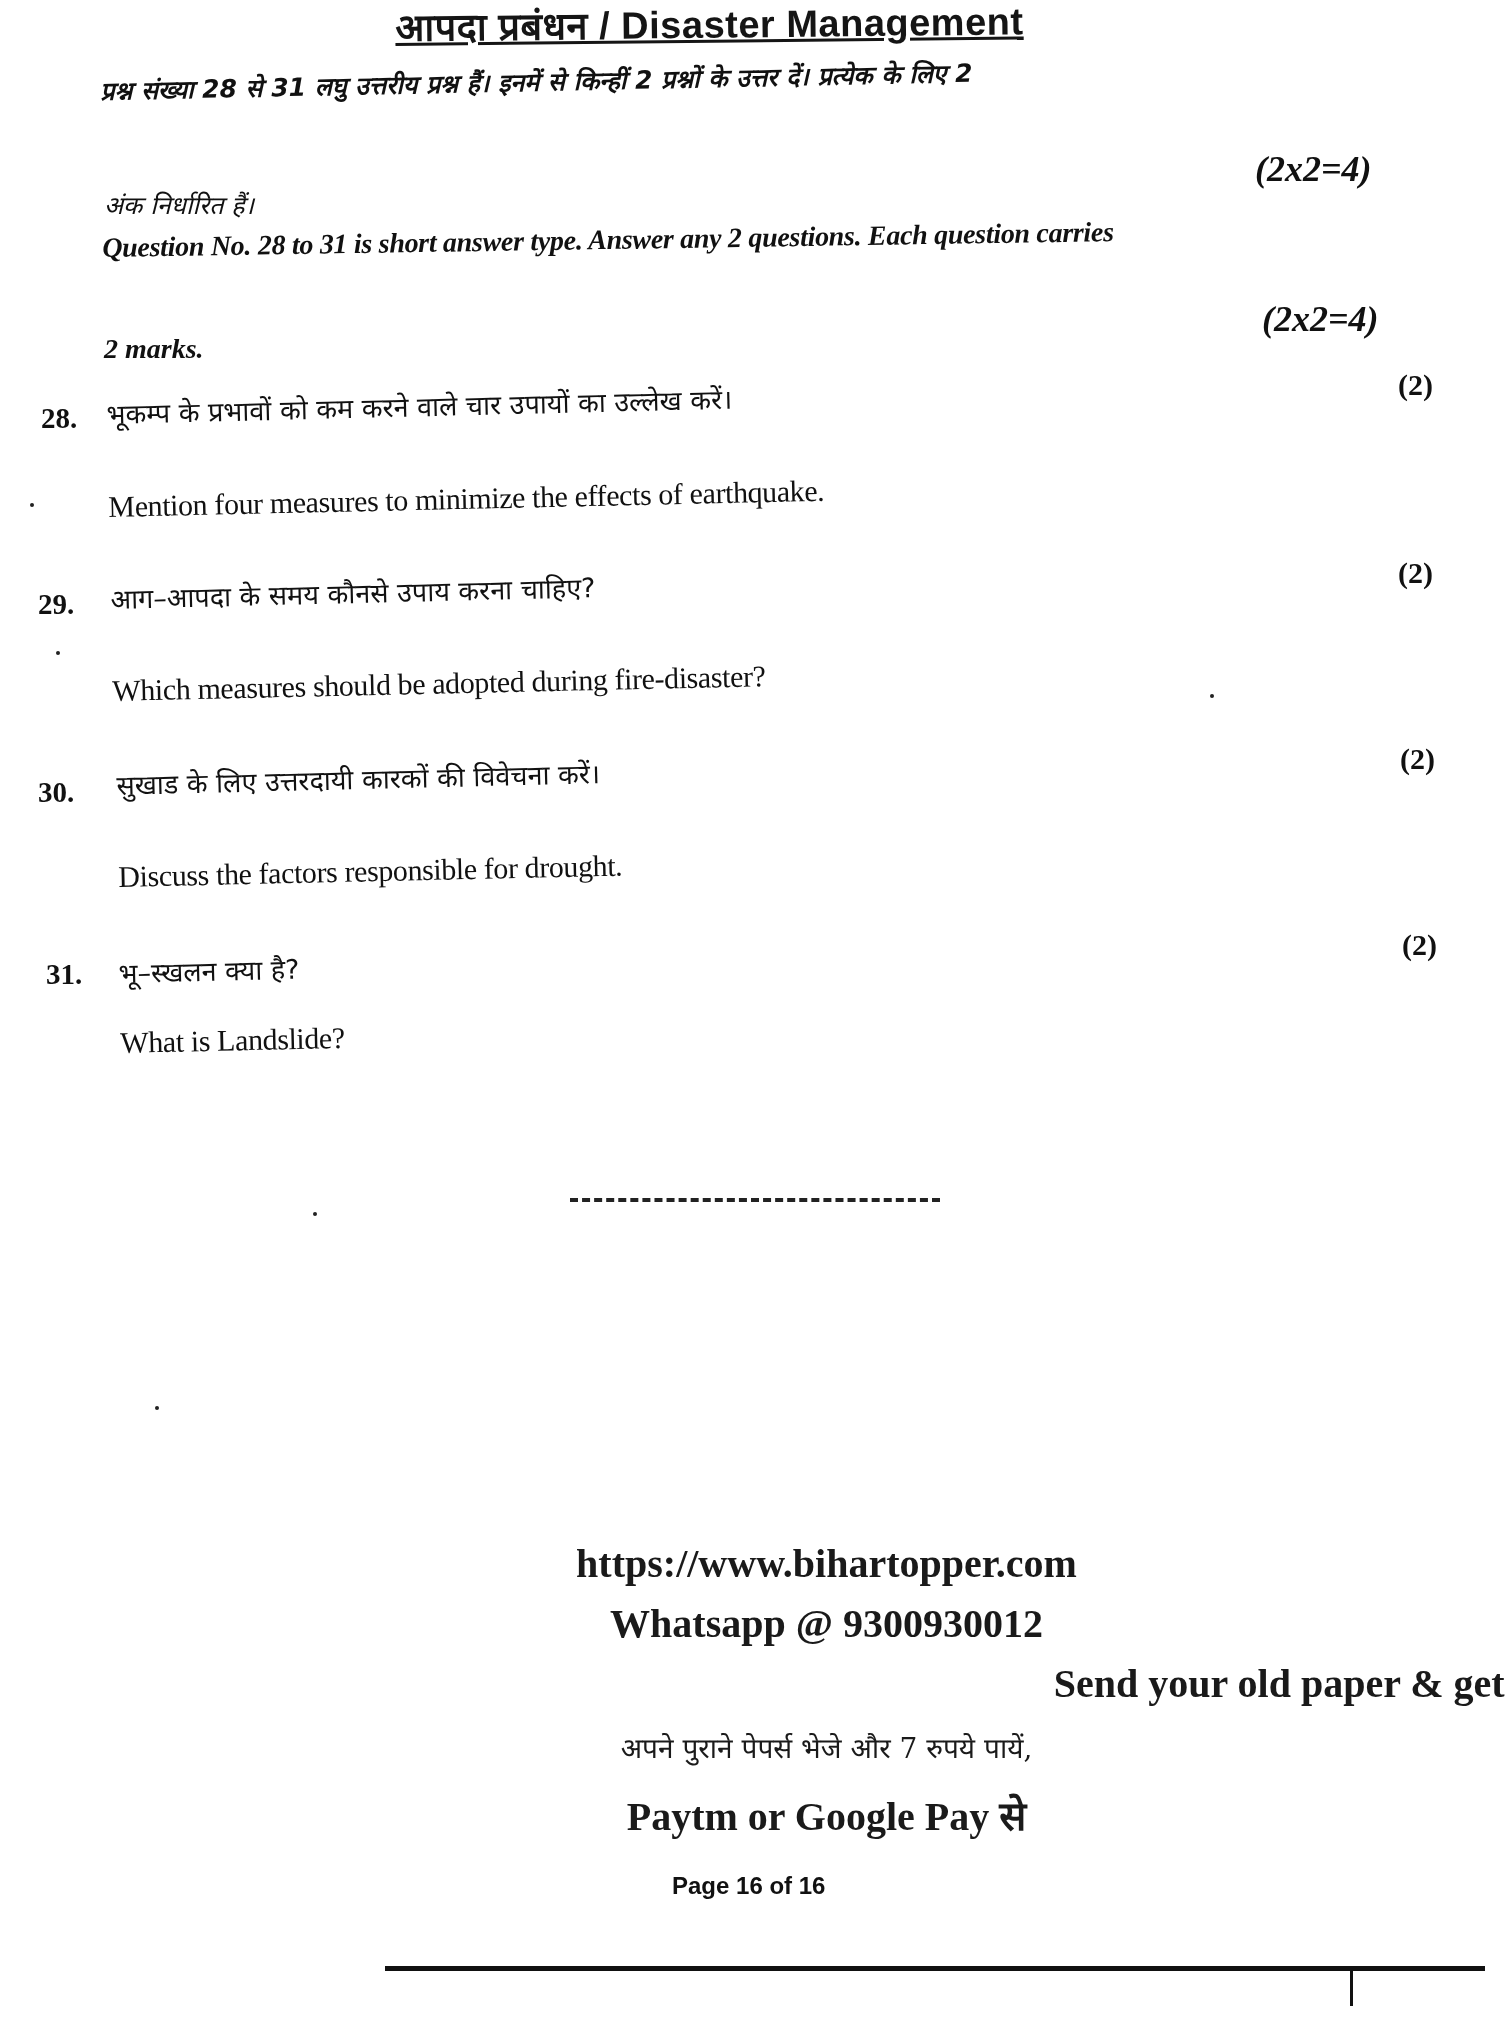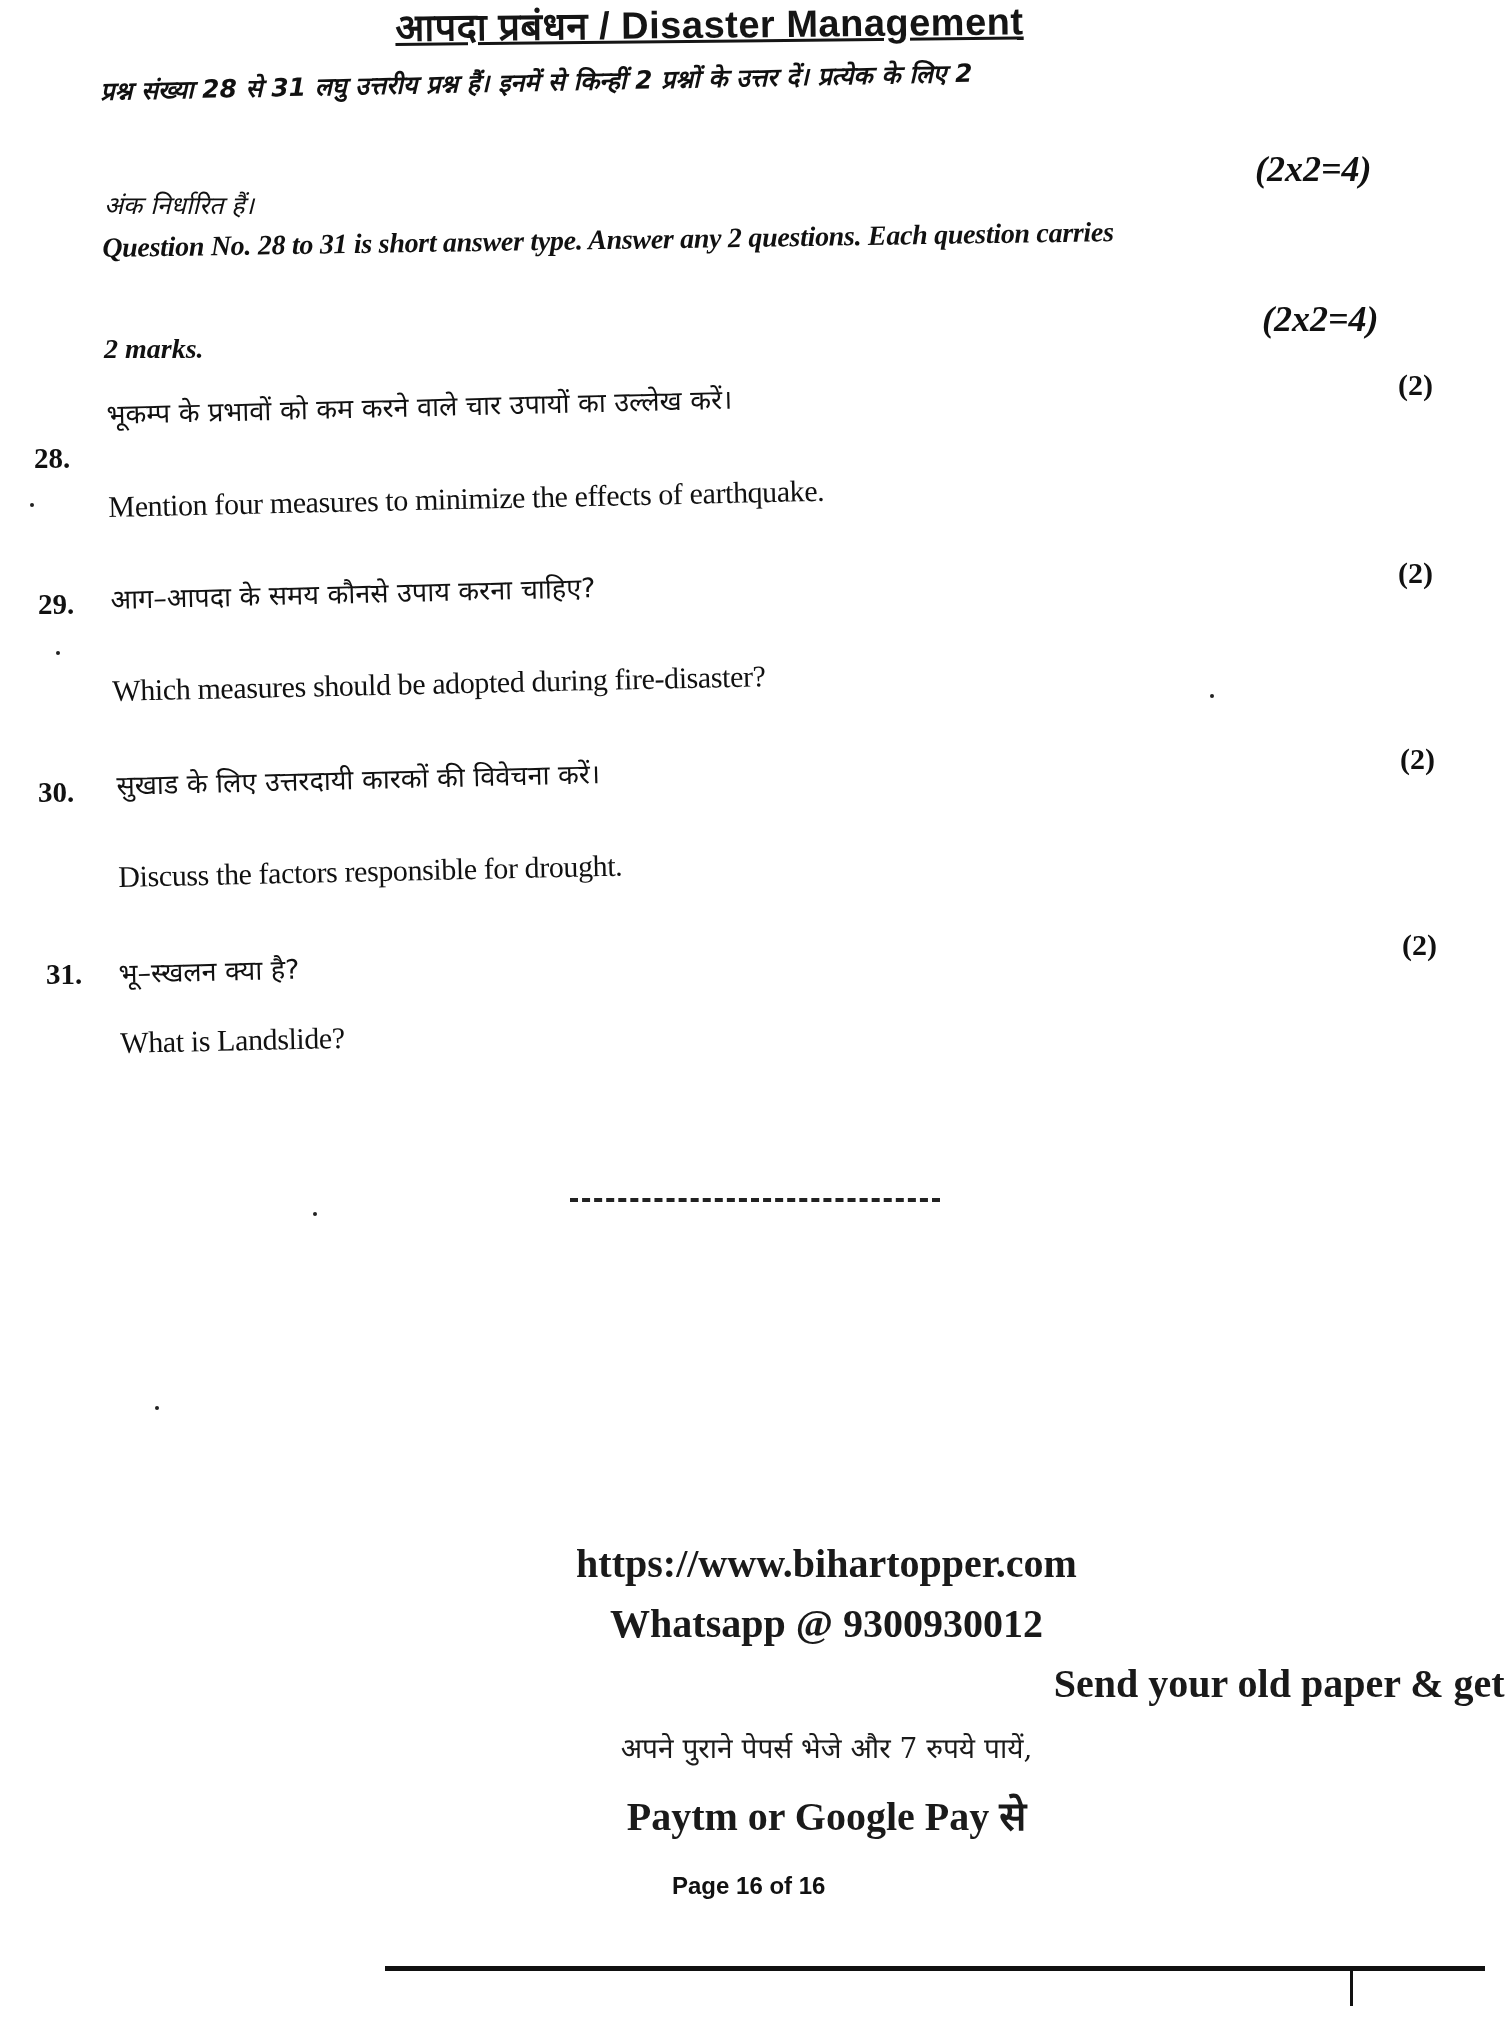--- a/index.html
+++ b/index.html
@@ -47,21 +47,21 @@
 <div class="abs title">आपदा प्रबंधन / Disaster Management</div>
 
 <div class="abs instr-hi">प्रश्न संख्या 28 से 31 लघु उत्तरीय प्रश्न हैं। इनमें से किन्हीं 2 प्रश्नों के उत्तर दें। प्रत्येक के लिए 2</div>
 <div class="abs marks-total" style="left:1255px; top:148px;">(2x2=4)</div>
 <div class="abs instr-hi-2">अंक निर्धारित हैं।</div>
 
 <div class="abs instr-en">Question No. 28 to 31 is short answer type.  Answer any 2 questions. Each question carries</div>
 <div class="abs marks-total" style="left:1262px; top:298px;">(2x2=4)</div>
 <div class="abs instr-en-2">2 marks.</div>
 
-<div class="abs qnum" style="left:34px; top:402px;margin-top:40px;">28.</div>
+<div class="abs qnum" style="left:41px; top:402px;">28.</div>
 <div class="abs qhi" style="left:106px; top:395px;">भूकम्प के प्रभावों को कम करने वाले चार उपायों का उल्लेख करें।</div>
 <div class="abs qmark" style="left:1398px; top:368px;">(2)</div>
 <div class="abs qen" style="left:108px; top:490px;">Mention four measures to minimize the effects of earthquake.</div>
 
 <div class="abs qnum" style="left:38px; top:588px;">29.</div>
 <div class="abs qhi" style="left:110px; top:580px;">आग–आपदा के समय कौनसे उपाय करना चाहिए?</div>
 <div class="abs qmark" style="left:1398px; top:556px;">(2)</div>
 <div class="abs qen" style="left:112px; top:674px;">Which measures should be adopted during fire-disaster?</div>
 
 <div class="abs qnum" style="left:38px; top:776px;">30.</div>

